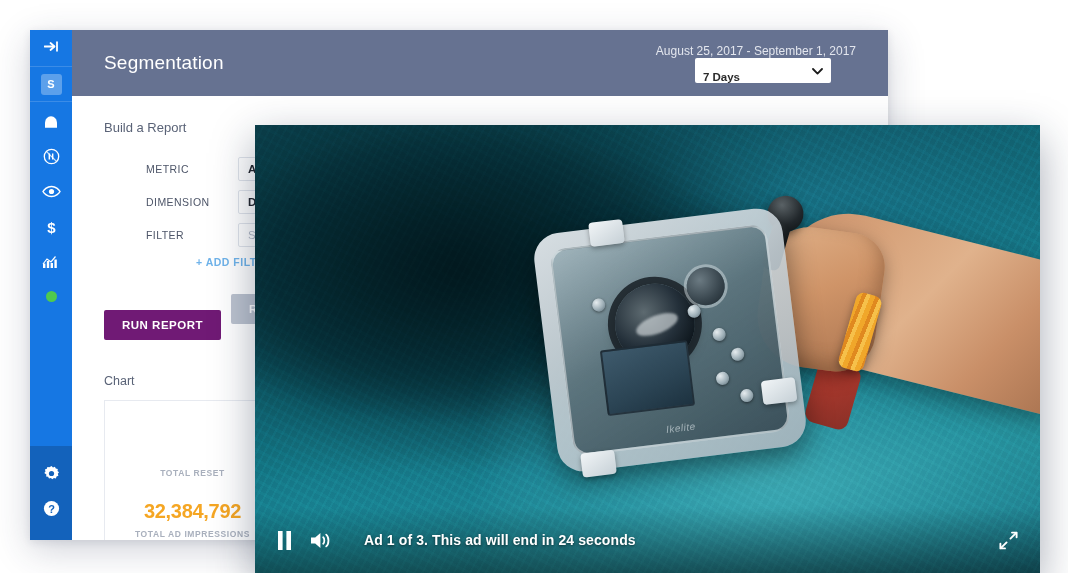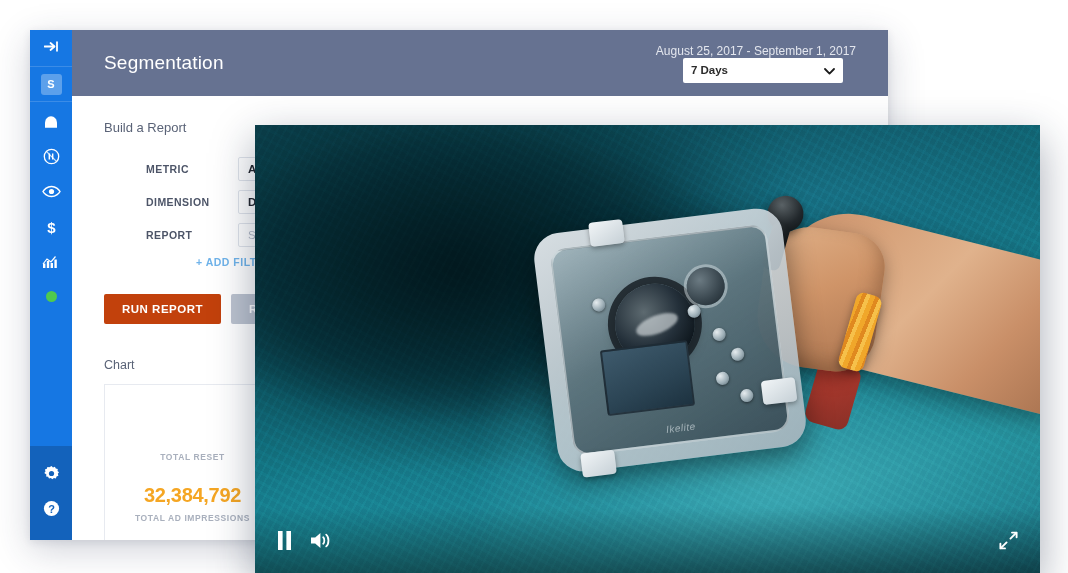--- a/index.html
+++ b/index.html
@@ -124,26 +124,26 @@
     flex-direction: column;
   }
   .date-range {
     color: #e3e6ee;
     font-size: 12px;
     margin-right: 14px;
     white-space: nowrap;
   }
   .range-select {
     position: relative;
-    width: 160px;
+    width: 136px;
     height: 25px;
     background: #ffffff;
     border-radius: 2px;
     display: flex;
-    align-items: center;
+    align-items: flex-end;
     padding: 0 8px;
     box-sizing: border-box;
   }
   .range-select .sel-value {
     font-size: 11.5px;
     font-weight: bold;
     color: #2b2b2b;
   }
   .range-select .chev {
     position: absolute;
@@ -171,21 +171,21 @@
     margin: 22px 0 0 32px;
   }
   .form-row {
     display: flex;
     align-items: center;
     margin-bottom: 9px;
   }
   .form-label {
     width: 92px;
     font-size: 10.5px;
-    font-weight: bold;
+    font-weight: normal;
     letter-spacing: 0.45px;
     color: #4d5568;
     padding-left: 42px;
   }
   .form-field {
     width: 250px;
     height: 24px;
     background: #ffffff;
     border: 1px solid #dfe3ea;
     border-radius: 2px;
@@ -218,21 +218,21 @@
     border: none;
     border-radius: 2px;
     font-size: 11.5px;
     font-weight: bold;
     letter-spacing: 0.5px;
     color: #ffffff;
     padding: 0 18px;
     font-family: "Liberation Sans", sans-serif;
     cursor: pointer;
   }
-  .btn-primary { background: #c2410c; }
+  .btn-primary { background: #701a75; margin-top: 16px; }
   .btn-secondary {
     background: #bcc3cf;
     margin-left: 10px;
   }
 
   
   .chart-title {
     font-size: 12.5px;
     color: #5a6377;
     margin: 34px 0 0 32px;
@@ -641,21 +641,21 @@
           <div class="form-label">METRIC</div>
           <div class="form-field">Ad Completes</div>
         </div>
 
         <div class="form-row">
           <div class="form-label">DIMENSION</div>
           <div class="form-field">Device</div>
         </div>
 
         <div class="form-row">
-          <div class="form-label">REPORT</div>
+          <div class="form-label">FILTER</div>
           <div class="form-field placeholder">Select optional</div>
         </div>
 
         <div class="add-filter">+ ADD FILTER</div>
 
         <div class="btn-row">
           <button class="btn btn-primary">RUN REPORT</button>
           <button class="btn btn-secondary">RESET QUERY</button>
         </div>
       </div>
@@ -728,20 +728,21 @@
       </span>
 
       <span class="ctrl-icon">
         <svg width="22" height="19" viewBox="0 0 22 19">
           <path d="M1 6.6 H5.2 L10.4 2 V17 L5.2 12.4 H1 Z" fill="#ffffff"></path>
           <path d="M13.2 6.2 C14.7 7.4 14.7 11.6 13.2 12.8" fill="none" stroke="#ffffff" stroke-width="1.8" stroke-linecap="round"></path>
           <path d="M16.2 3.6 C19.2 5.9 19.2 13.1 16.2 15.4" fill="none" stroke="#ffffff" stroke-width="1.8" stroke-linecap="round"></path>
         </svg>
       </span>
 
+      <span class="ad-text">Ad 1 of 3.  This ad will end in 24 seconds</span>
 
       <span class="ctrl-icon fullscreen">
         <svg width="19" height="19" viewBox="0 0 19 19">
           <path d="M11.4 7.6 L17.2 1.8" stroke="#ffffff" stroke-width="1.9" stroke-linecap="round"></path>
           <path d="M13 1.6 H17.6 V6.2" fill="none" stroke="#ffffff" stroke-width="1.9" stroke-linecap="round" stroke-linejoin="round"></path>
           <path d="M7.6 11.4 L1.8 17.2" stroke="#ffffff" stroke-width="1.9" stroke-linecap="round"></path>
           <path d="M6 17.4 H1.4 V12.8" fill="none" stroke="#ffffff" stroke-width="1.9" stroke-linecap="round" stroke-linejoin="round"></path>
         </svg>
       </span>
     </div>

